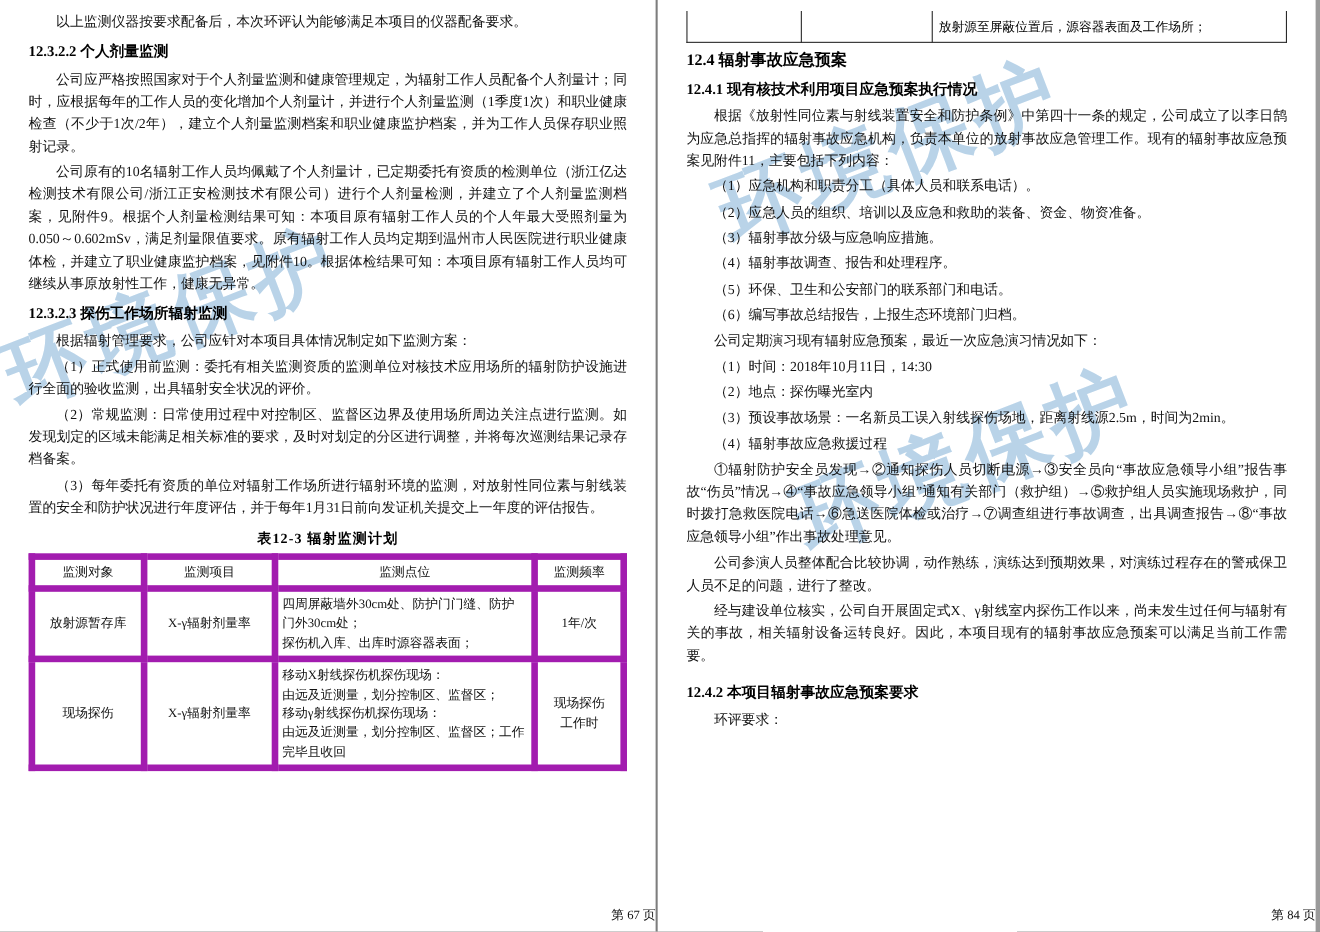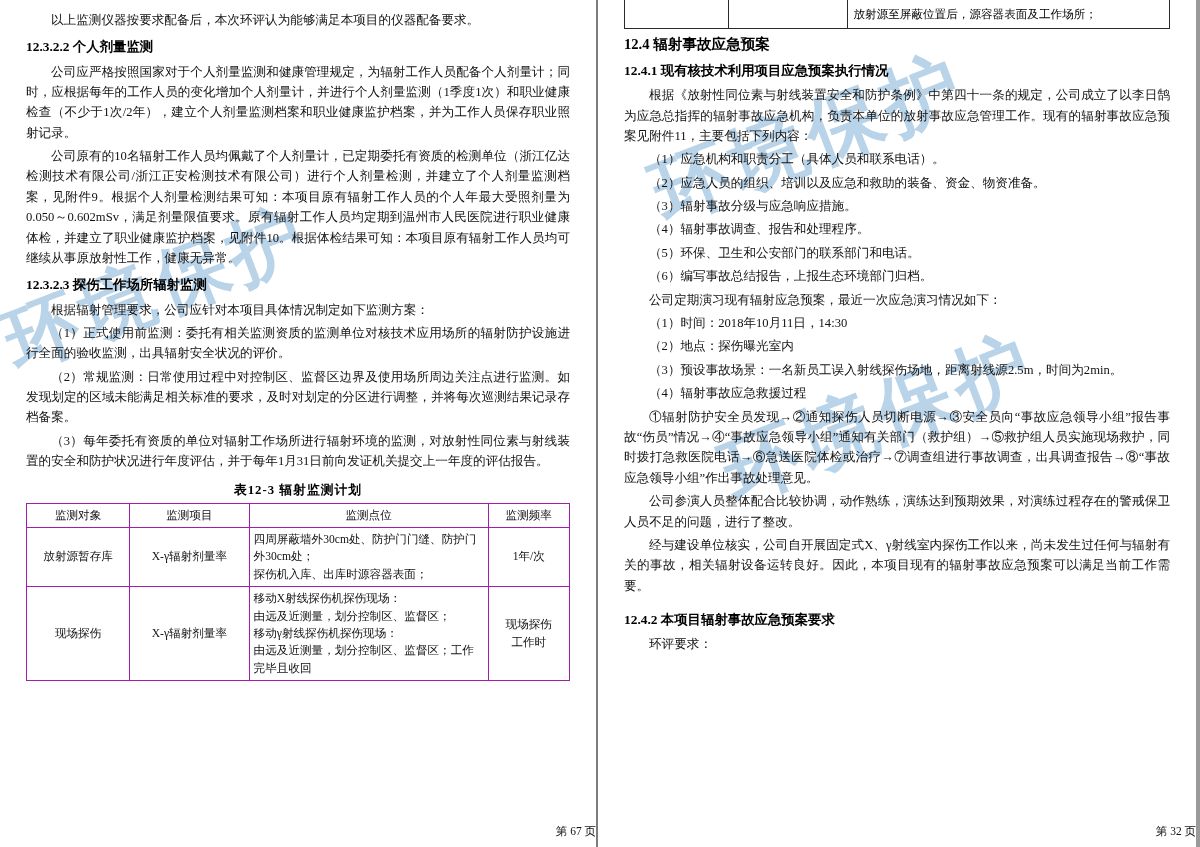--- a/index.html
+++ b/index.html
@@ -64,21 +64,21 @@
     margin: 10px 0 4px 0;
     letter-spacing: 1px;
   }
   table.doc {
     width: 100%;
     border-collapse: collapse;
     font-size: 11.6px;
     color: #111;
   }
   table.doc td, table.doc th {
-    border: 1px solid #a21caf;
+    border: 6px solid #a21caf;
     padding: 3px 4px;
     vertical-align: middle;
     line-height: 1.5;
   }
   table.doc th { font-weight: normal; text-align: center; }
   .c { text-align: center; }
   .cellpad { padding-left: 6px; }
   .footer {
     position: absolute;
     bottom: 8px;
@@ -87,21 +87,21 @@
     text-align: right;
     font-size: 11.5px;
     color: #111;
     z-index: 3;
   }
   
   table.toprow {
     width: 100%;
     border-collapse: collapse;
     font-size: 11.6px;
-    margin-top: 0;
+    margin-top: 10px;
   }
   table.toprow td {
     border: 1px solid #2a2a2a;
     border-top: none;
     height: 24px;
     padding: 2px 5px;
     vertical-align: middle;
   }
   
   .wm {
@@ -240,16 +240,16 @@
 
       <p class="ind">①辐射防护安全员发现→②通知探伤人员切断电源→③安全员向“事故应急领导小组”报告事故“伤员”情况→④“事故应急领导小组”通知有关部门（救护组）→⑤救护组人员实施现场救护，同时拨打急救医院电话→⑥急送医院体检或治疗→⑦调查组进行事故调查，出具调查报告→⑧“事故应急领导小组”作出事故处理意见。</p>
 
       <p class="ind">公司参演人员整体配合比较协调，动作熟练，演练达到预期效果，对演练过程存在的警戒保卫人员不足的问题，进行了整改。</p>
       <p class="ind">经与建设单位核实，公司自开展固定式X、γ射线室内探伤工作以来，尚未发生过任何与辐射有关的事故，相关辐射设备运转良好。因此，本项目现有的辐射事故应急预案可以满足当前工作需要。</p>
 
       <h3 class="sec" style="margin-top:14px;">12.4.2 本项目辐射事故应急预案要求</h3>
       <p class="ind">环评要求：</p>
 
     </div>
-    <div class="footer">第 32 页</div>
+    <div class="footer">第 84 页</div>
   </div>
 
 </div>
 
 </body></html>

